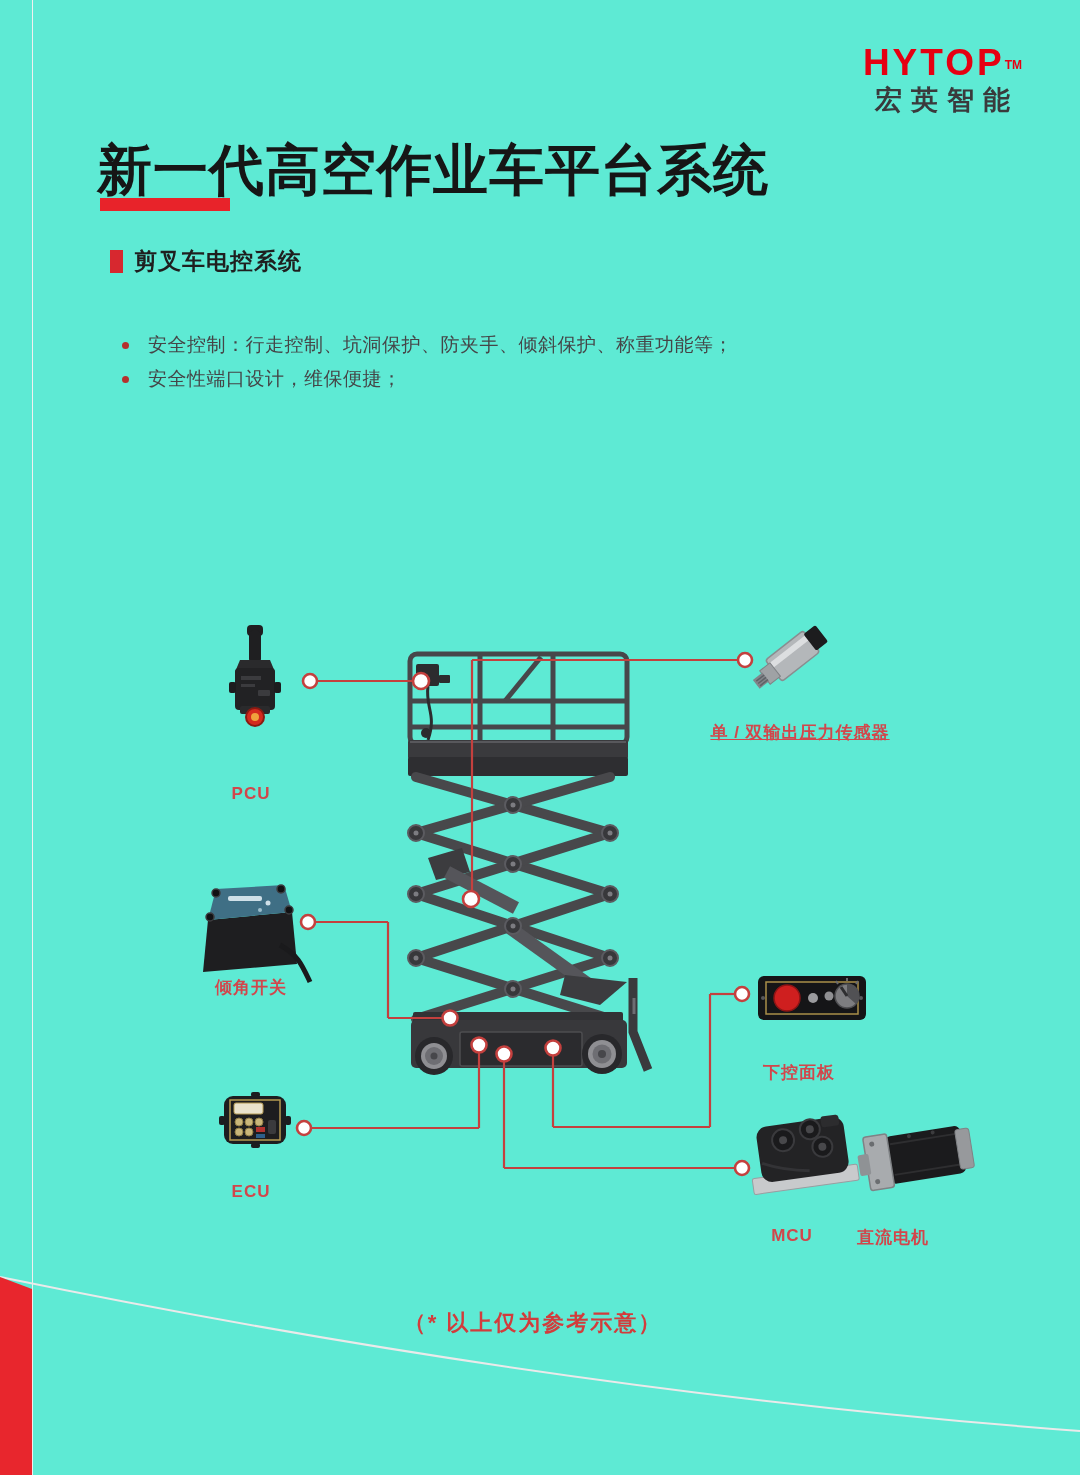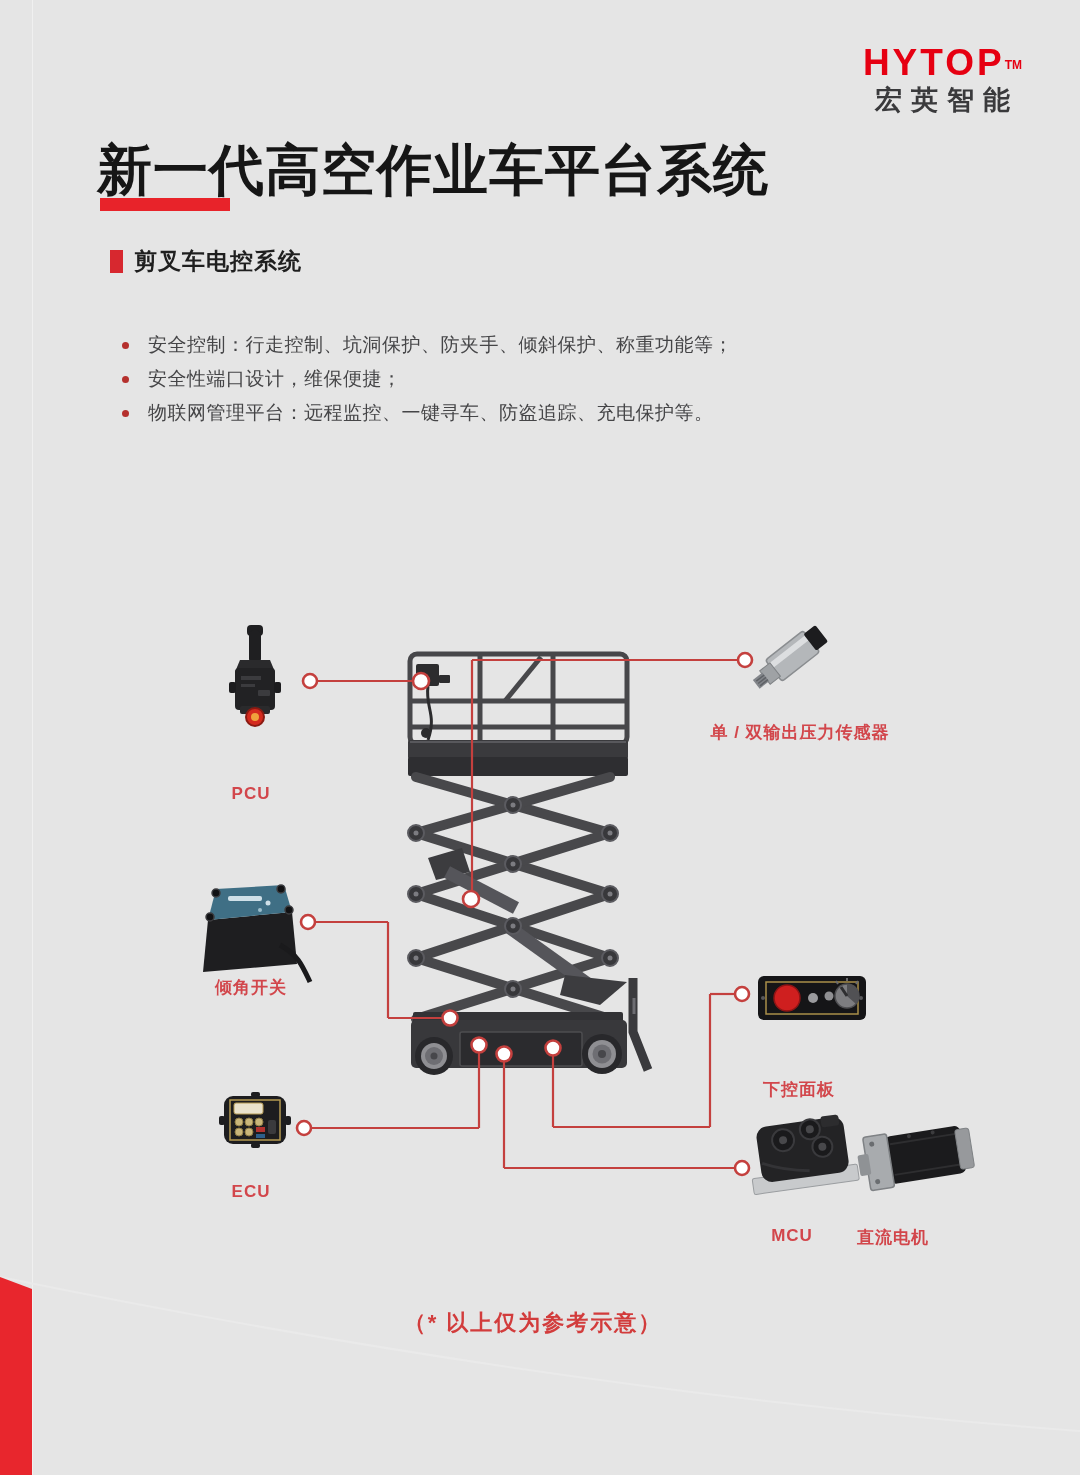--- a/index.html
+++ b/index.html
@@ -1,20 +1,20 @@
 <!DOCTYPE html>
 <html><head>
 <meta charset="utf-8">
 <style>
   * { margin:0; padding:0; box-sizing:border-box; }
   html,body { background:#ffffff; }
   body { font-family:"Liberation Sans", sans-serif; }
   .page {
     position:relative; width:1080px; height:1475px; margin:0 auto;
-    background:#e5e5e5; overflow:hidden;
+    background:#5eead4; overflow:hidden;
   }
   .edge-line { position:absolute; left:32px; top:0; width:1px; height:1475px; background:#f0f0f0; }
 
   
   .logo { position:absolute; top:44px; right:58px; text-align:center; }
   .logo-brand { font-size:37px; font-weight:800; color:#e60012; letter-spacing:3px; line-height:1; }
   .logo-tm { font-size:12px; font-weight:700; color:#e60012; vertical-align:super; letter-spacing:0; }
   .logo-sub { font-size:27px; font-weight:700; color:#3a3a3c; letter-spacing:9px; margin-top:6px; line-height:1; padding-left:9px; }
 
   
@@ -52,21 +52,20 @@
   <div class="title-bar"></div>
 
   <div class="section">
     <span class="section-marker"></span>
     <h2 class="section-title">剪叉车电控系统</h2>
   </div>
 
   <ul class="bullets">
     <li><span>安全控制：行走控制、坑洞保护、防夹手、倾斜保护、称重功能等；</span></li>
     <li><span>安全性端口设计，维保便捷；</span></li>
-    <li><span>物联网管理平台：远程监控、一键寻车、防盗追踪、充电保护等。</span></li>
   </ul>
 
   <svg class="diagram-svg" viewBox="0 0 1080 1475">
 
     <path d="M0,1277 Q560,1392 1080,1431" fill="none" stroke="#eaeaea" stroke-width="2"></path>
     <polygon points="0,1277 32,1289 32,1475 0,1475" fill="#e8262d"></polygon>
 
     <g>
 
       <g stroke="#47474a" stroke-width="5" fill="none">
@@ -286,21 +285,21 @@
       <circle cx="304" cy="1128" r="7"></circle>
         <circle cx="479" cy="1045" r="7.5"></circle>
       <circle cx="742" cy="1168" r="7"></circle>
         <circle cx="504" cy="1054" r="7.5"></circle>
       <circle cx="742" cy="994" r="7"></circle>
         <circle cx="553" cy="1048" r="7.5"></circle>
     </g>
   </svg>
 
   <div class="comp-label" style="left:181px; top:784px;">PCU</div>
-  <div class="comp-label wide" style="left:680px; top:721px;">单 / 双输出压力传感器</div>
+  <div class="comp-label wide" style="left:680px; top:721px;text-decoration:underline;">单 / 双输出压力传感器</div>
   <div class="comp-label" style="left:181px; top:976px;">倾角开关</div>
   <div class="comp-label" style="left:181px; top:1182px;">ECU</div>
-  <div class="comp-label" style="left:729px; top:1061px;margin-top:17px;">下控面板</div>
+  <div class="comp-label" style="left:729px; top:1061px;">下控面板</div>
   <div class="comp-label" style="left:722px; top:1226px;">MCU</div>
   <div class="comp-label" style="left:823px; top:1226px;">直流电机</div>
 
   <div class="footnote">（* 以上仅为参考示意）</div>
 </div>
 
 </body></html>

